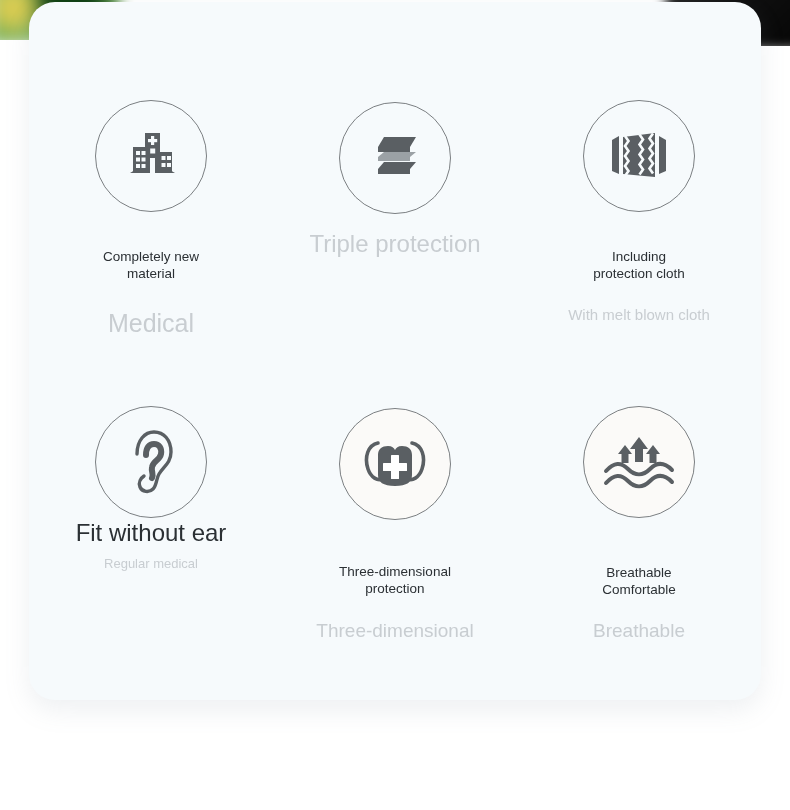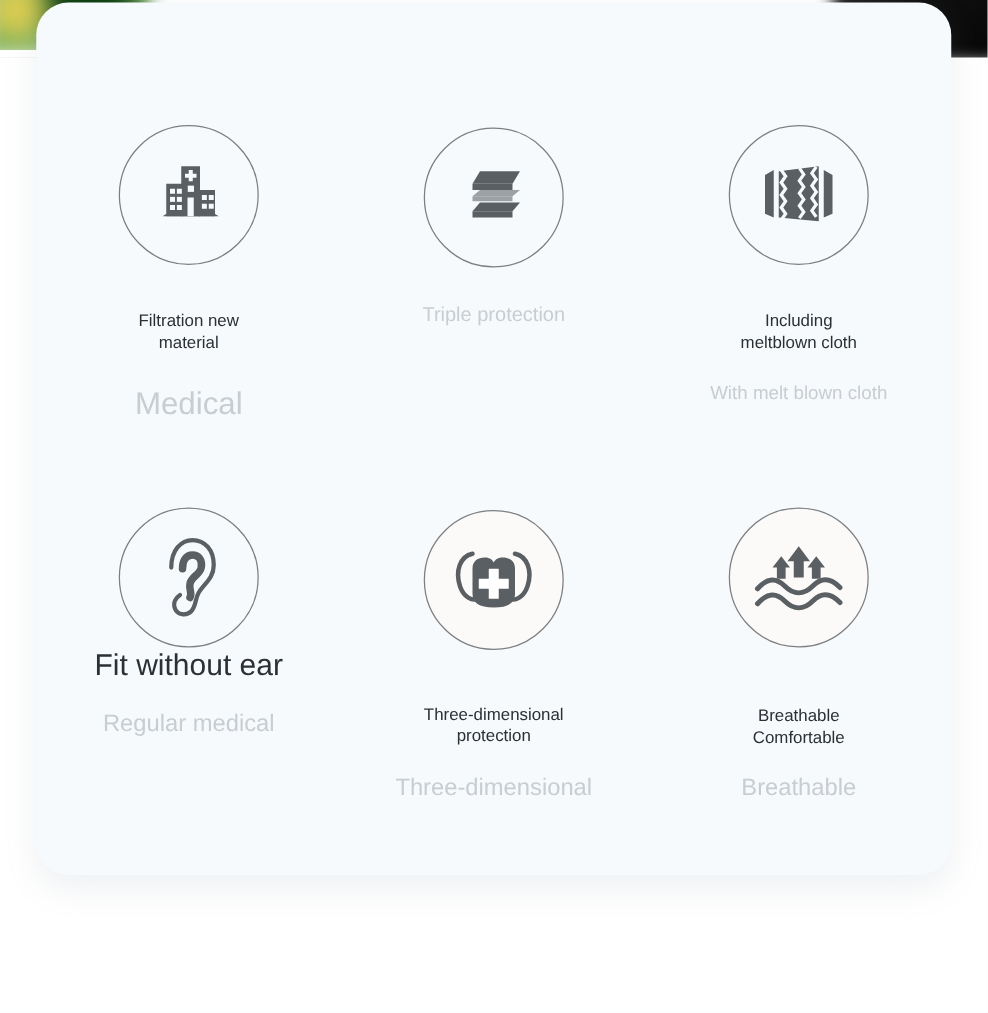--- a/index.html
+++ b/index.html
@@ -121,29 +121,29 @@
     white-space: pre-line;
   }
 
   
   .cell-0 .icon-circle { margin-top: 42px; }
   .cell-0 .caption-main { font-size: 13.5px; margin-top: 37px; }
   .cell-0 .caption-sub  { font-size: 25px;  margin-top: 25px; }
 
   .cell-1 .icon-circle { margin-top: 44px; }
   .cell-1 .caption-main { font-size: 19px;  margin-top: 44px; }
-  .cell-1 .caption-sub  { font-size: 16px;  margin-top: 29px; }
+  .cell-1 .caption-sub  { font-size: 24px;  margin-top: 16px; }
 
   .cell-2 .icon-circle { margin-top: 42px; }
   .cell-2 .caption-main { font-size: 13.5px; margin-top: 37px; }
   .cell-2 .caption-sub  { font-size: 15px;  margin-top: 23px; text-align: center; }
 
   .cell-3 .icon-circle { margin-top: 8px; }
   .cell-3 .caption-main { font-size: 24px;  }
-  .cell-3 .caption-sub  { font-size: 19px;  margin-top: 21px; }
+  .cell-3 .caption-sub  { font-size: 13px;  margin-top: 8px; }
 
   .cell-4 .icon-circle { margin-top: 10px; }
   .cell-4 .caption-main { font-size: 13.5px; margin-top: 44px; }
   .cell-4 .caption-sub  { font-size: 19px;  margin-top: 22px; }
 
   .cell-5 .icon-circle { margin-top: 8px; }
   .cell-5 .caption-main { font-size: 13.5px; margin-top: 47px; }
   .cell-5 .caption-sub  { font-size: 19px;  margin-top: 21px; }
 </style>
 </head>
@@ -178,21 +178,21 @@
             <rect x="16" y="39" width="4" height="4"></rect>
             <rect x="21.5" y="39" width="4" height="4"></rect>
             <rect x="41.5" y="31" width="4" height="4"></rect>
             <rect x="47" y="31" width="4" height="4"></rect>
             <rect x="41.5" y="38" width="4" height="4"></rect>
             <rect x="47" y="38" width="4" height="4"></rect>
             <rect x="30" y="33" width="5" height="15"></rect>
           </g>
         </svg>
       </div>
-      <div class="caption-main">Filtration new
+      <div class="caption-main">Completely new
 material</div>
       <div class="caption-sub">Medical</div>
     </div>
 
     <div class="feature-cell cell-1">
       <div class="icon-circle">
         <svg width="62" height="50" viewBox="0 0 62 50">
           <path d="M14 14 L20 4 L52 4 L46 14 Z" fill="#5a5f63"></path>
           <path d="M14 14 L46 14 L46 19 L14 19 Z" fill="#5a5f63"></path>
           <path d="M14 24 L20 19 L52 19 L46 24 Z" fill="#9ba1a5"></path>
@@ -213,21 +213,21 @@
             <path d="M17 8 L49 4 L49 48 L17 45 Z"></path>
           </g>
           <g stroke="#f6fafc" stroke-width="2.6" fill="none" stroke-linejoin="miter">
             <path d="M19 7 l3.5 5 -3.5 5 3.5 5 -3.5 5 3.5 5 -3.5 5 3.5 5 -3.5 5"></path>
             <path d="M33.5 5.5 l3.5 5 -3.5 5 3.5 5 -3.5 5 3.5 5 -3.5 5 3.5 5 -3.5 5"></path>
             <path d="M47 4.5 l-3.5 5 3.5 5 -3.5 5 3.5 5 -3.5 5 3.5 5 -3.5 5 3.5 5"></path>
           </g>
         </svg>
       </div>
       <div class="caption-main">Including
-meltblown cloth</div>
+protection cloth</div>
       <div class="caption-sub">With melt blown cloth</div>
     </div>
 
     <div class="feature-cell cell-3">
       <div class="icon-circle">
         <svg width="58" height="70" viewBox="0 0 58 70">
           <path d="M15 27 C15 13 23 5 32 5 C42 5 49 13 49 25 C49 36 41 40 37 47
                    C34 52 35 58 31 62 C27 66 20 65 18 60 C16 55 19 51 22 49" fill="none" stroke="#5a5f63" stroke-width="3.4" stroke-linecap="round"></path>
           <path d="M24 28 C24 21 27 17 32 17 C37 17 40 21 39 27
                    C38 33 31 34 30 40 C29 45 32 47 30 51" fill="none" stroke="#5a5f63" stroke-width="6" stroke-linecap="round"></path>

